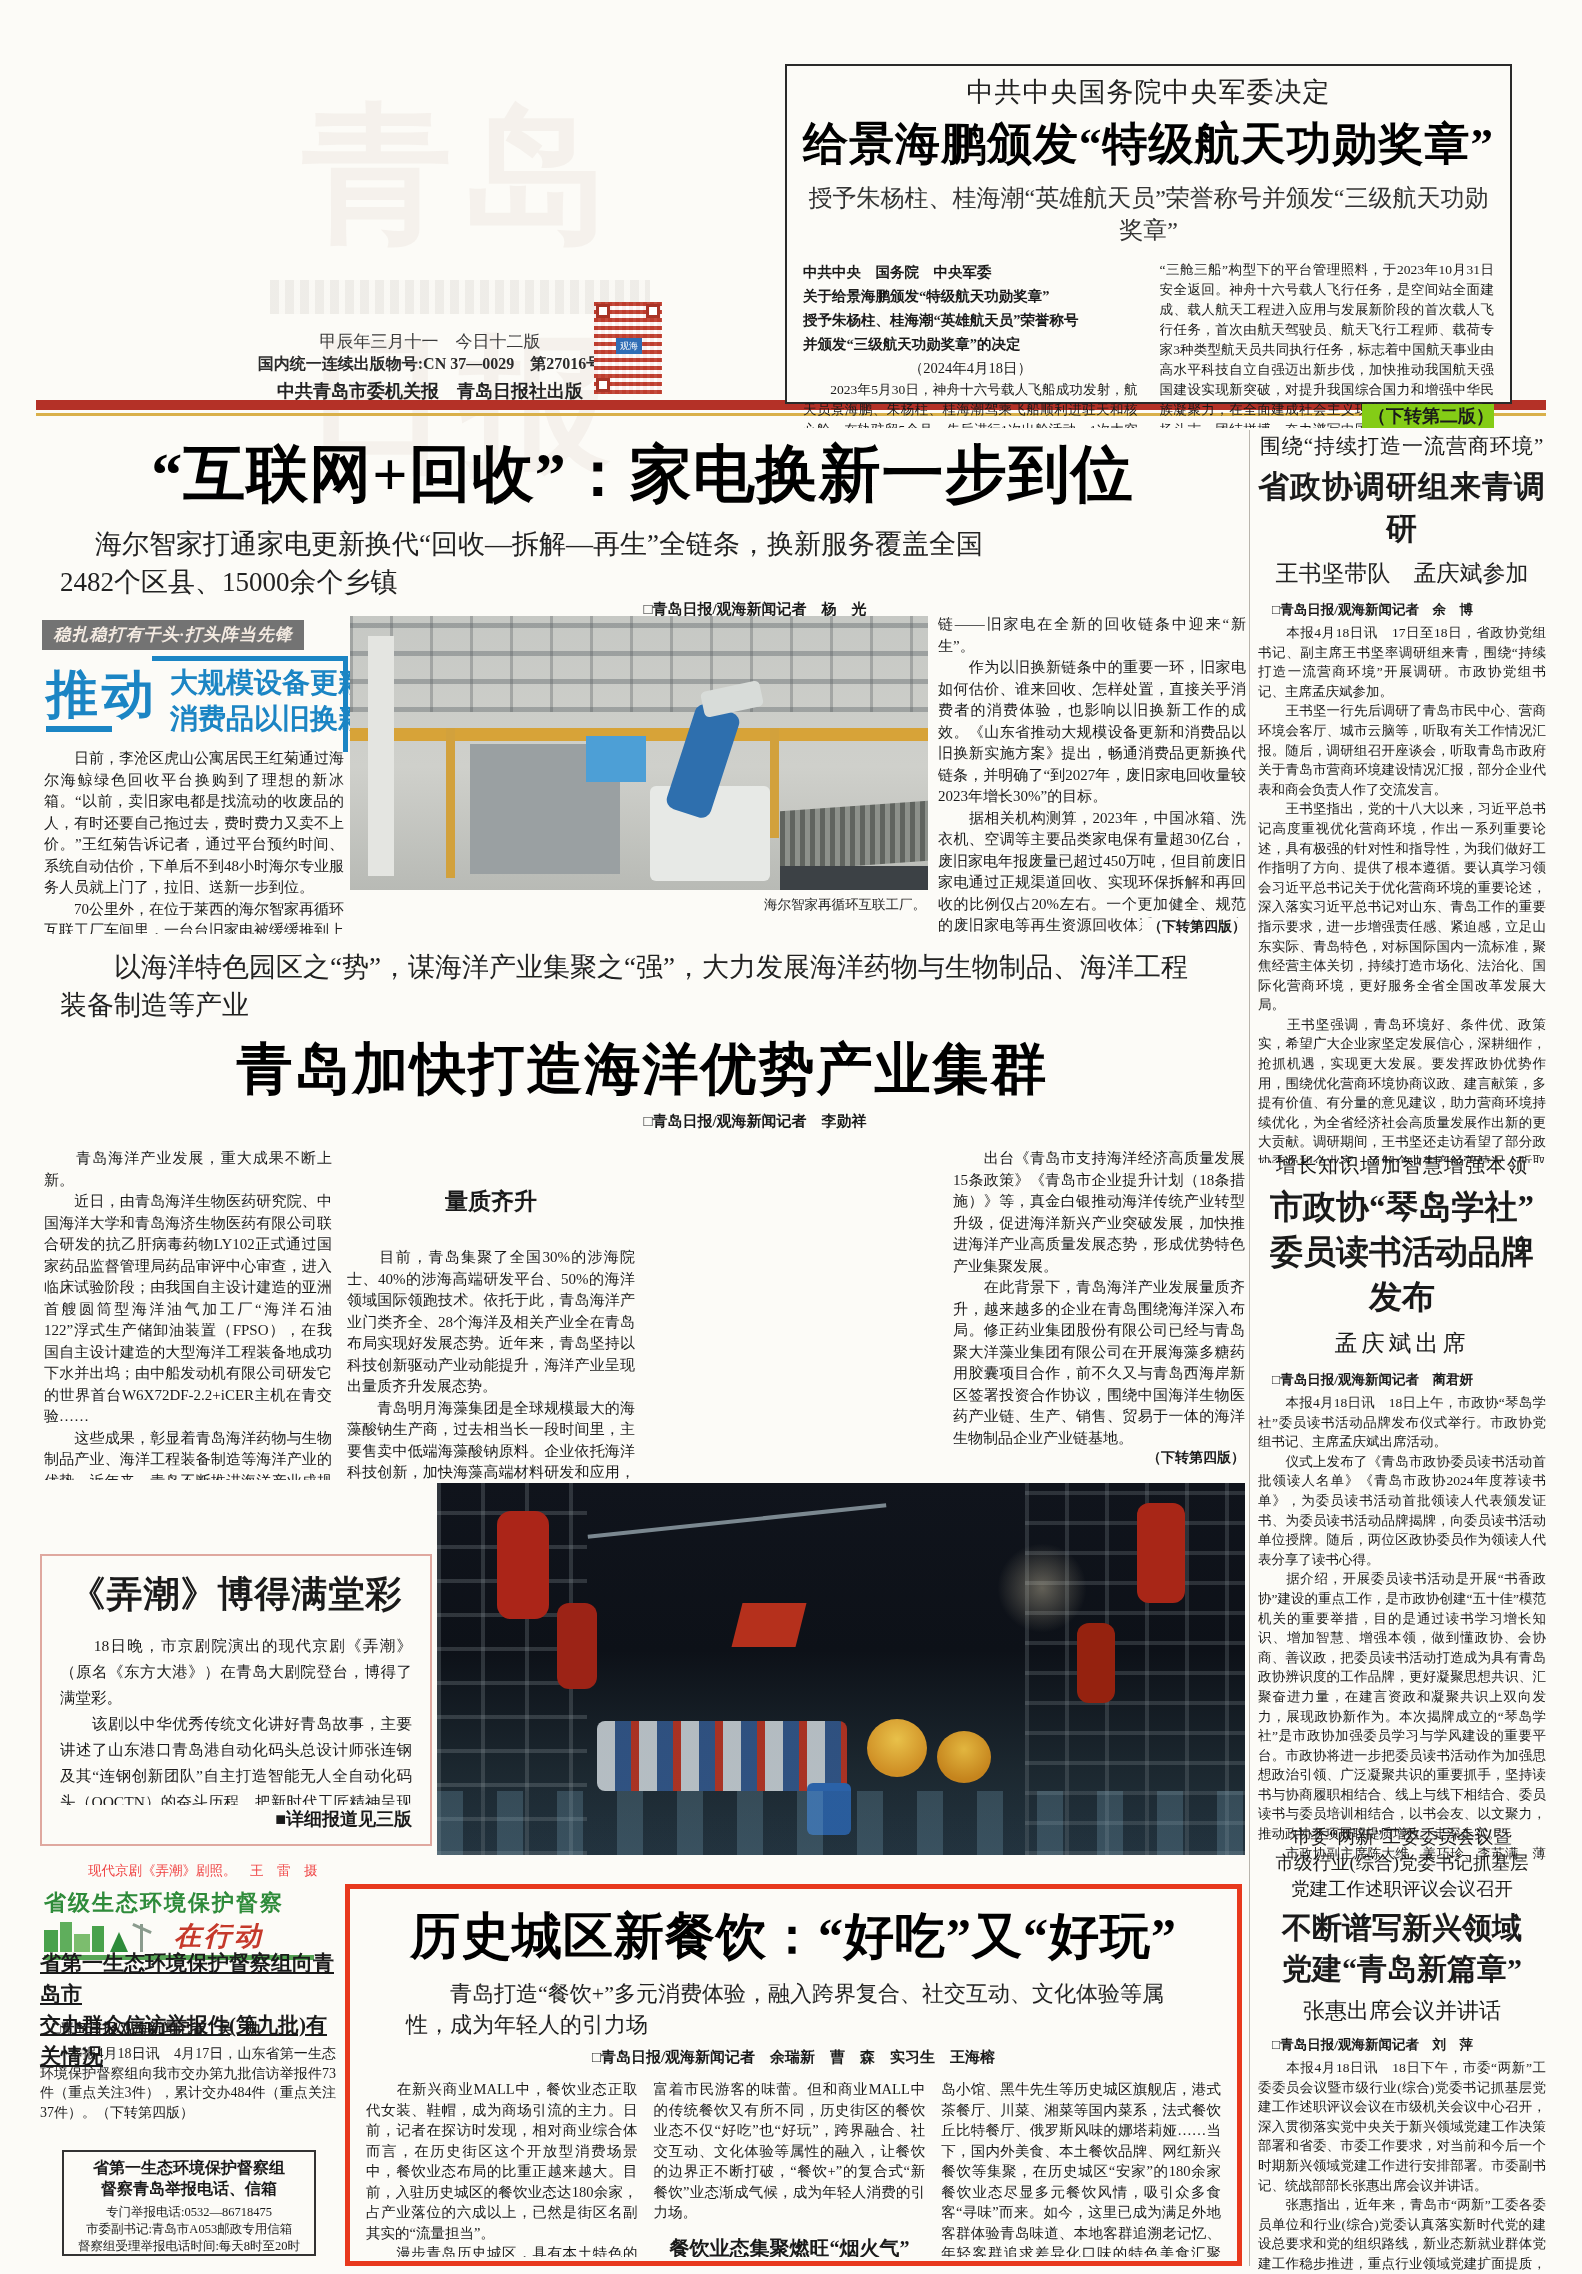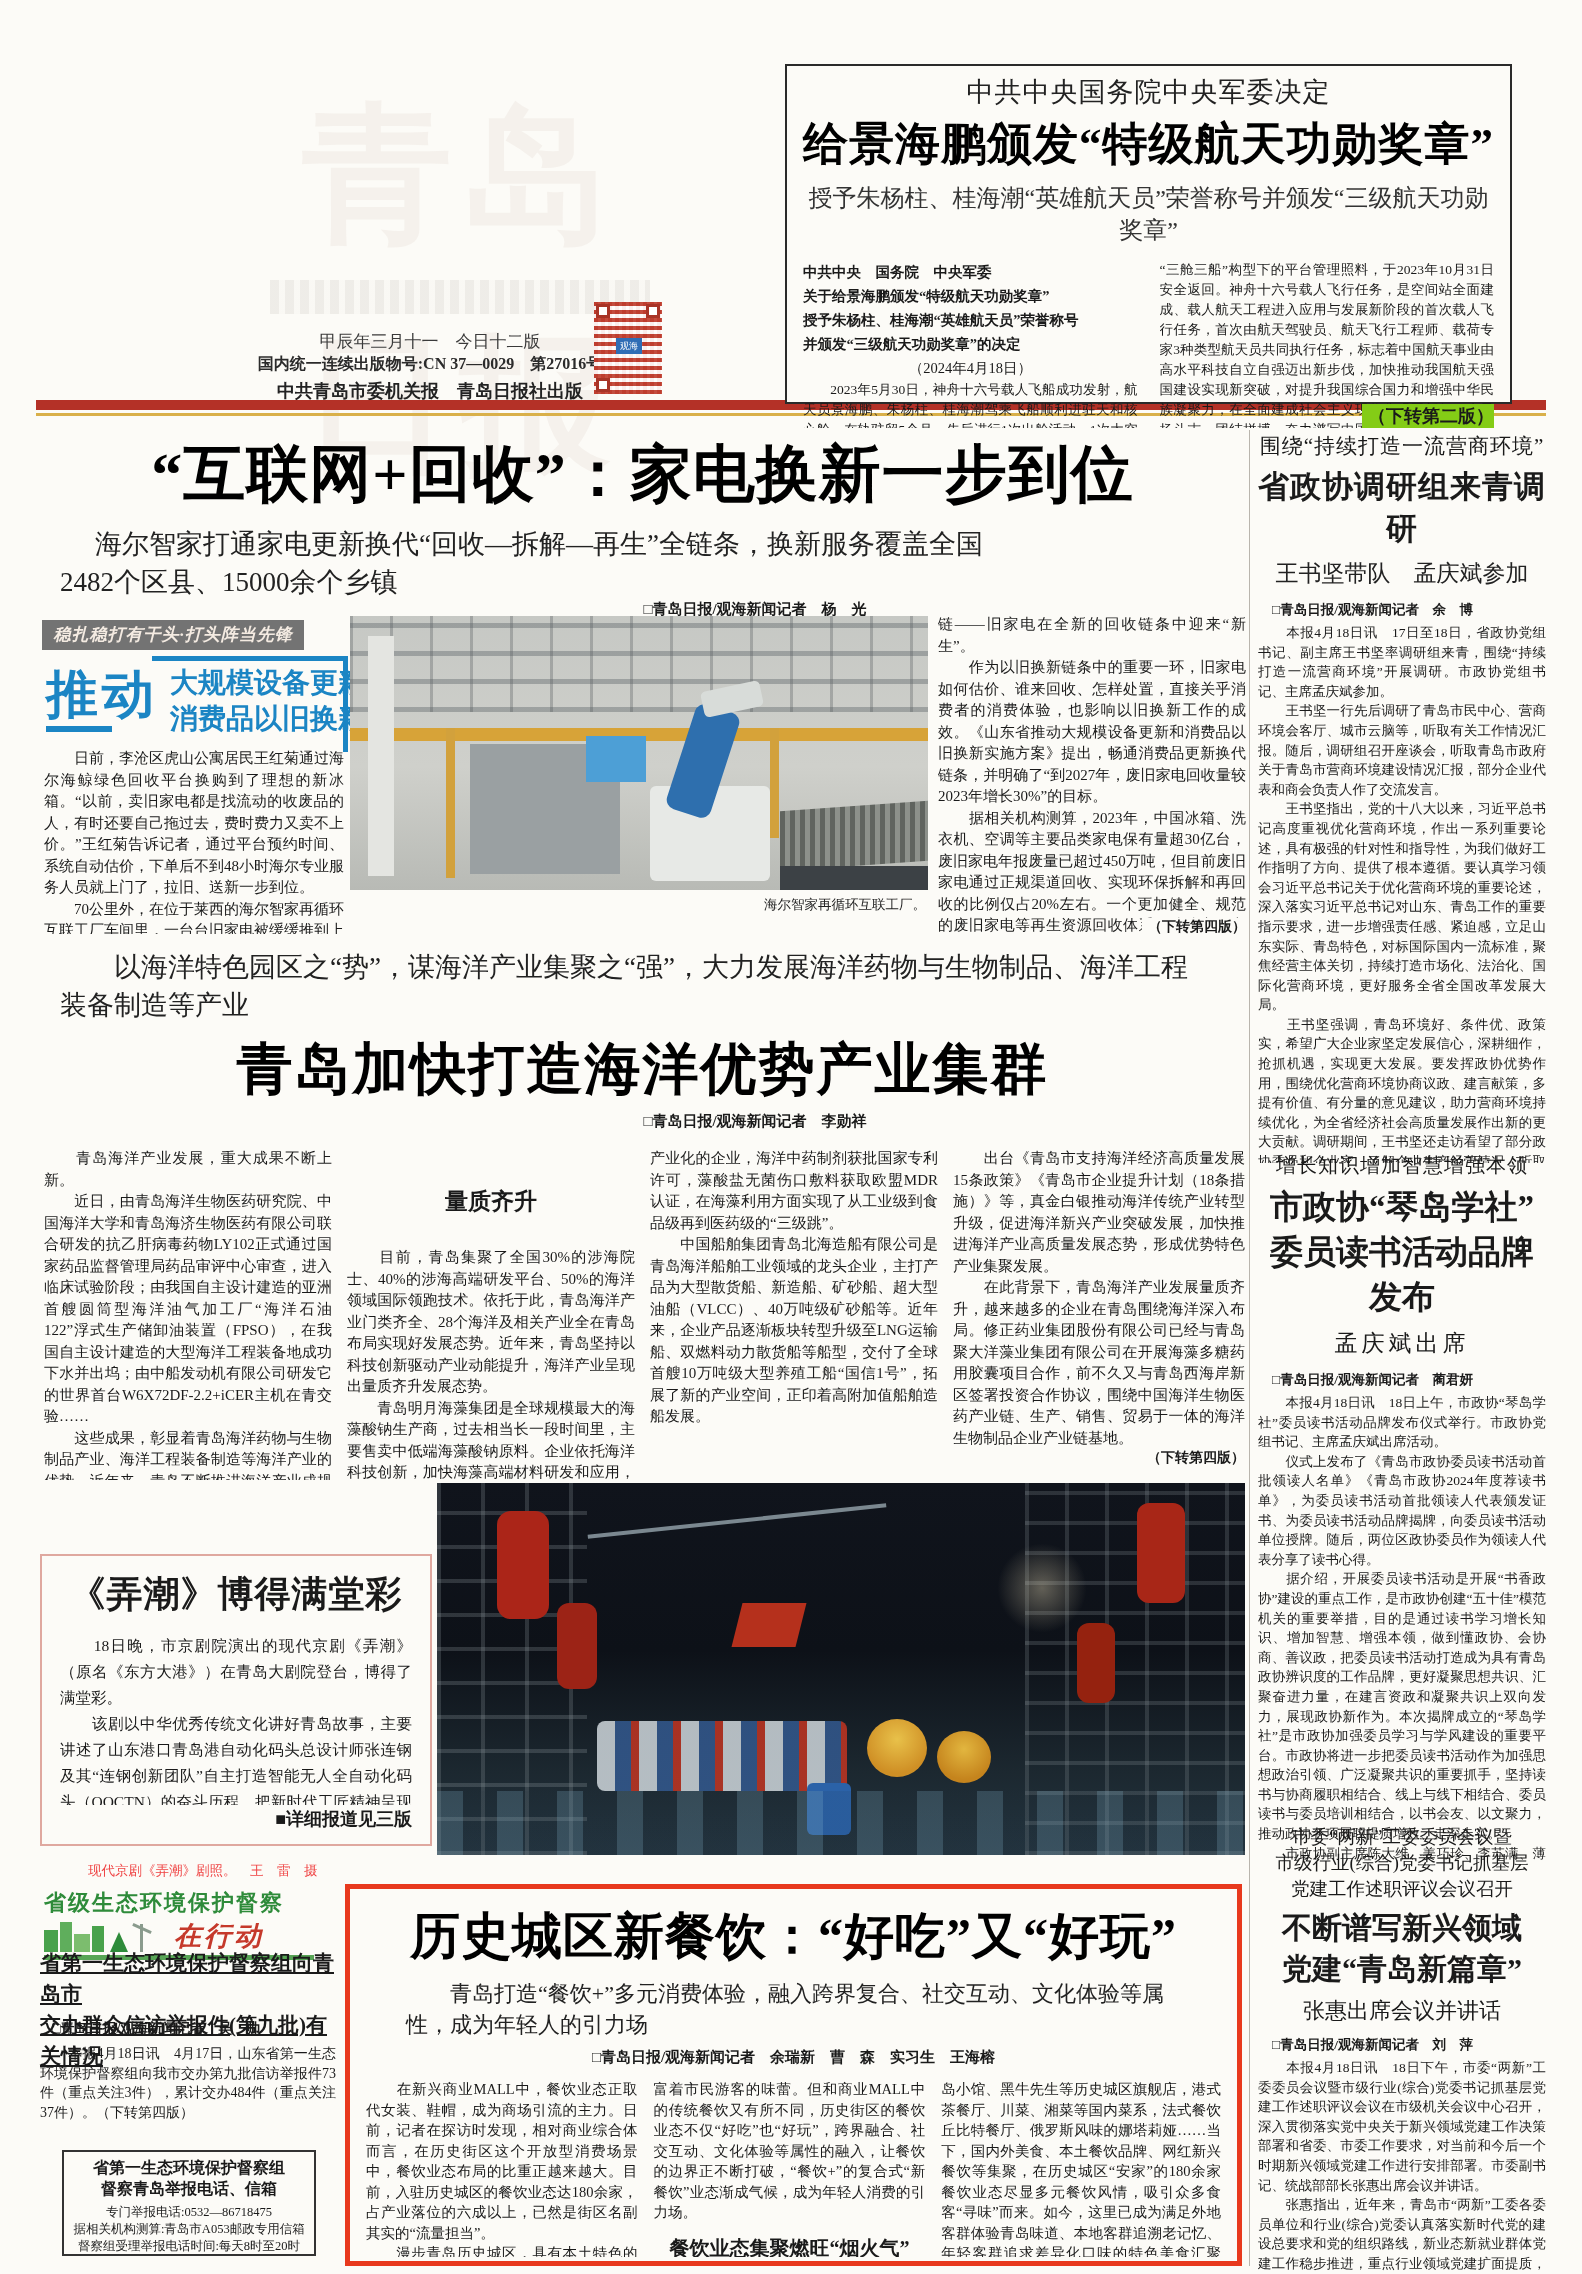--- a/index.html
+++ b/index.html
@@ -108,22 +108,20 @@
   <div class="abs bold" style="left:545px;top:1112px;width:420px;font-size:15px;text-align:center;">□青岛日报/观海新闻记者　李勋祥</div>
 
   <div class="abs bt" style="left:44px;top:1148px;width:288px;height:332px;font-size:15px;line-height:21.5px;">　　青岛海洋产业发展，重大成果不断上新。
 　　近日，由青岛海洋生物医药研究院、中国海洋大学和青岛海济生物医药有限公司联合研发的抗乙肝病毒药物LY102正式通过国家药品监督管理局药品审评中心审查，进入临床试验阶段；由我国自主设计建造的亚洲首艘圆筒型海洋油气加工厂“海洋石油122”浮式生产储卸油装置（FPSO），在我国自主设计建造的大型海洋工程装备地成功下水并出坞；由中船发动机有限公司研发它的世界首台W6X72DF-2.2+iCER主机在青交验……
 　　这些成果，彰显着青岛海洋药物与生物制品产业、海洋工程装备制造等海洋产业的优势。近年来，青岛不断推进海洋产业成规模、上水平，加快打造海洋优势产业集群。</div>
   <div class="abs" style="left:347px;top:1148px;width:288px;height:332px;overflow:hidden;">
     <div class="ctr bold" style="font-size:23px;margin:38px 0 30px;">量质齐升</div>
     <div class="bt" style="font-size:15px;line-height:21.5px;">　　目前，青岛集聚了全国30%的涉海院士、40%的涉海高端研发平台、50%的海洋领域国际领跑技术。依托于此，青岛海洋产业门类齐全、28个海洋及相关产业全在青岛布局实现好发展态势。近年来，青岛坚持以科技创新驱动产业动能提升，海洋产业呈现出量质齐升发展态势。
 　　青岛明月海藻集团是全球规模最大的海藻酸钠生产商，过去相当长一段时间里，主要售卖中低端海藻酸钠原料。企业依托海洋科技创新，加快海藻高端材料研发和应用，已经成为全球第二家实现“组织工程级”海藻酸钠</div>
   </div>
-  <div class="abs bt" style="left:650px;top:1148px;width:288px;height:332px;font-size:15px;line-height:21.5px;">产业化的企业，海洋中药制剂获批国家专利许可，藻酸盐无菌伤口敷料获取欧盟MDR认证，在海藻利用方面实现了从工业级到食品级再到医药级的“三级跳”。
-　　中国船舶集团青岛北海造船有限公司是青岛海洋船舶工业领域的龙头企业，主打产品为大型散货船、新造船、矿砂船、超大型油船（VLCC）、40万吨级矿砂船等。近年来，企业产品逐渐板块转型升级至LNG运输船、双燃料动力散货船等船型，交付了全球首艘10万吨级大型养殖工船“国信1号”，拓展了新的产业空间，正印着高附加值船舶造船发展。</div>
   <div class="abs" style="left:953px;top:1148px;width:292px;height:332px;overflow:hidden;">
     <div class="bt" style="font-size:15px;line-height:21.5px;">　　出台《青岛市支持海洋经济高质量发展15条政策》《青岛市企业提升计划（18条措施）》等，真金白银推动海洋传统产业转型升级，促进海洋新兴产业突破发展，加快推进海洋产业高质量发展态势，形成优势特色产业集聚发展。
 　　在此背景下，青岛海洋产业发展量质齐升，越来越多的企业在青岛围绕海洋深入布局。修正药业集团股份有限公司已经与青岛聚大洋藻业集团有限公司在开展海藻多糖药用胶囊项目合作，前不久又与青岛西海岸新区签署投资合作协议，围绕中国海洋生物医药产业链、生产、销售、贸易于一体的海洋生物制品企业产业链基地。</div>
     <div class="jump" style="font-size:14px;">（下转第四版）</div>
   </div>
 
   <div class="abs" style="left:40px;top:1554px;width:392px;height:292px;border:2px solid #dfa89f;padding:14px 18px;background:#fcfbf7;">
     <div class="ctr bold" style="font-size:36px;letter-spacing:1px;">《弄潮》博得满堂彩</div>
     <div class="bt" style="font-size:15.5px;line-height:26px;margin-top:14px;height:172px;">　　18日晚，市京剧院演出的现代京剧《弄潮》（原名《东方大港》）在青岛大剧院登台，博得了满堂彩。
 　　该剧以中华优秀传统文化讲好青岛故事，主要讲述了山东港口青岛港自动化码头总设计师张连钢及其“连钢创新团队”自主打造智能无人全自动化码头（QQCTN）的奋斗历程，把新时代工匠精神呈现在舞台上，深深感动了观众。
@@ -171,21 +169,21 @@
   <div class="abs bold" style="left:40px;top:1948px;width:300px;font-size:21px;line-height:31px;text-decoration:underline;">
     <div>省第一生态环境保护督察组向青岛市</div>
     <div>交办群众信访举报件(第九批)有关情况</div>
   </div>
   <div class="abs bold" style="left:52px;top:2020px;width:280px;font-size:14px;">□青岛日报/观海新闻记者　吴　帅</div>
   <div class="abs bt" style="left:40px;top:2044px;width:296px;height:100px;font-size:14px;line-height:19.5px;">　　本报4月18日讯　4月17日，山东省第一生态环境保护督察组向我市交办第九批信访举报件73件（重点关注3件），累计交办484件（重点关注37件）。（下转第四版）</div>
   <div class="abs" style="left:62px;top:2150px;width:254px;height:106px;border:2px solid #333;padding:6px 4px;text-align:center;">
     <div class="bold" style="font-size:16px;">省第一生态环境保护督察组</div>
     <div class="bold" style="font-size:16px;">督察青岛举报电话、信箱</div>
     <div style="font-size:12.5px;margin-top:4px;">专门举报电话:0532—86718475</div>
-    <div style="font-size:12.5px;">据相关机构测算:青岛市A053邮政专用信箱</div>
+    <div style="font-size:12.5px;">市委副书记:青岛市A053邮政专用信箱</div>
     <div style="font-size:12.5px;">督察组受理举报电话时间:每天8时至20时</div>
   </div>
 
   <div class="abs" style="left:345px;top:1884px;width:897px;height:382px;border:5px solid #e8391d;background:#fcfbf7;padding:14px 16px;">
     <div class="ctr bold" style="font-size:50px;letter-spacing:1px;color:#000;">历史城区新餐饮：“好吃”又“好玩”</div>
     <div style="font-size:22px;line-height:31px;margin:8px 40px 0;color:#222;white-space:pre-line;">　　青岛打造“餐饮+”多元消费体验，融入跨界复合、社交互动、文化体验等属性，成为年轻人的引力场</div>
     <div class="ctr bold" style="font-size:15px;margin-top:8px;">□青岛日报/观海新闻记者　余瑞新　曹　森　实习生　王海榕</div>
     <div style="display:flex;gap:16px;margin-top:12px;height:178px;">
       <div class="bt" style="width:33%;font-size:14.5px;line-height:20.5px;">　　在新兴商业MALL中，餐饮业态正取代女装、鞋帽，成为商场引流的主力。日前，记者在探访时发现，相对商业综合体而言，在历史街区这个开放型消费场景中，餐饮业态布局的比重正越来越大。目前，入驻历史城区的餐饮业态达180余家，占产业落位的六成以上，已然是街区名副其实的“流量担当”。
 　　漫步青岛历史城区，具有本土特色的老字号、本帮菜，各地的网红餐饮，以及国际连锁品牌、法餐、俄罗斯餐厅等在老城集聚，丰</div>

